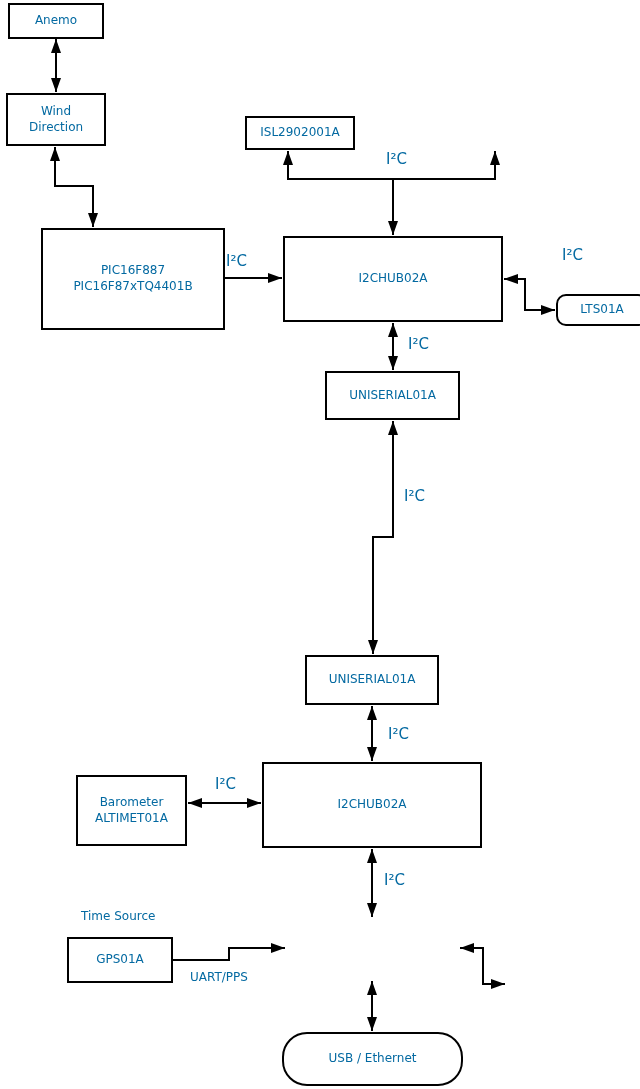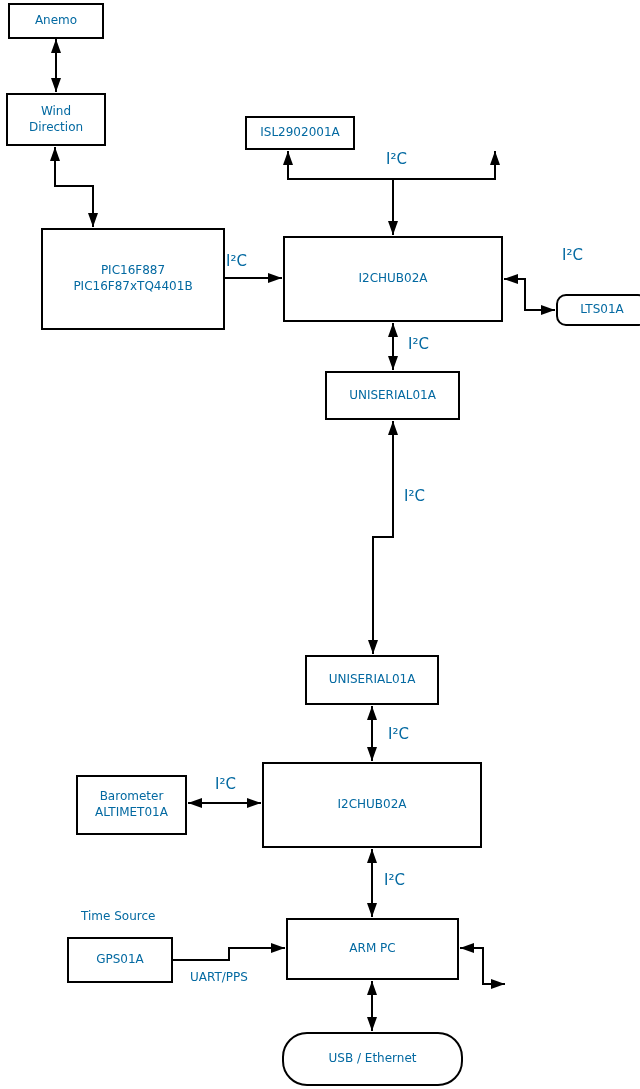--- a/index.html
+++ b/index.html
@@ -48,21 +48,21 @@
   #n-anemo  { left: 8px;   top: 3px;    width: 96px;  height: 36px; }
   #n-wind   { left: 6px;   top: 93px;   width: 100px; height: 53px; }
   #n-pic    { left: 1px;   top: 228px;  width: 184px; height: 102px; margin-left: 40px; }
   #n-isl    { left: 233px; top: 116px;  width: 110px; height: 34px; margin-left: 12px; }
   #n-sht    { left: 441px; top: 116px;  width: 110px; height: 34px; }
   #n-hub1   { left: 283px; top: 236px;  width: 220px; height: 86px; }
   #n-lts    { left: 556px; top: 294px;  width: 92px;  height: 32px; border-radius: 10px; }
   #n-uni1   { left: 325px; top: 371px;  width: 135px; height: 49px; }
   #n-uni2   { left: 305px; top: 655px;  width: 134px; height: 50px; }
   #n-hub2   { left: 262px; top: 762px;  width: 220px; height: 86px; }
-  #n-baro   { left: 76px;  top: 775px;  width: 111px; height: 60px; }
+  #n-baro   { left: 76px;  top: 775px;  width: 111px; height: 71px; }
   #n-gps    { left: 67px;  top: 937px;  width: 106px; height: 46px; text-align: right; }
   #n-armpc  { left: 286px; top: 918px;  width: 173px; height: 62px; }
   #n-sdcard { left: 506px; top: 959px;  width: 109px; height: 49px; }
   #n-usb    { left: 282px; top: 1032px; width: 181px; height: 54px; border-radius: 25px; }
   
   #l-i2c-sensors { left: 386px; top: 152px; }
   #l-i2c-pic     { left: 226px; top: 254px; }
   #l-i2c-lts     { left: 562px; top: 248px; }
   #l-i2c-hub1uni { left: 408px; top: 337px; }
   #l-i2c-long    { left: 404px; top: 489px; }
@@ -161,23 +161,20 @@
 
   <div class="node" id="n-baro">
     <span>Barometer</span>
     <span>ALTIMET01A</span>
   </div>
 
   <div class="node" id="n-gps">
     <span>GPS01A</span>
   </div>
 
-  <div class="node" id="n-armpc">
-    <span>ARM PC</span>
-  </div>
 
 
   <div class="node" id="n-usb">
     <span>USB / Ethernet</span>
   </div>
 
   <span class="floating-label" id="l-i2c-sensors">I²C</span>
   <span class="floating-label" id="l-i2c-pic">I²C</span>
   <span class="floating-label" id="l-i2c-lts">I²C</span>
   <span class="floating-label" id="l-i2c-hub1uni">I²C</span>

